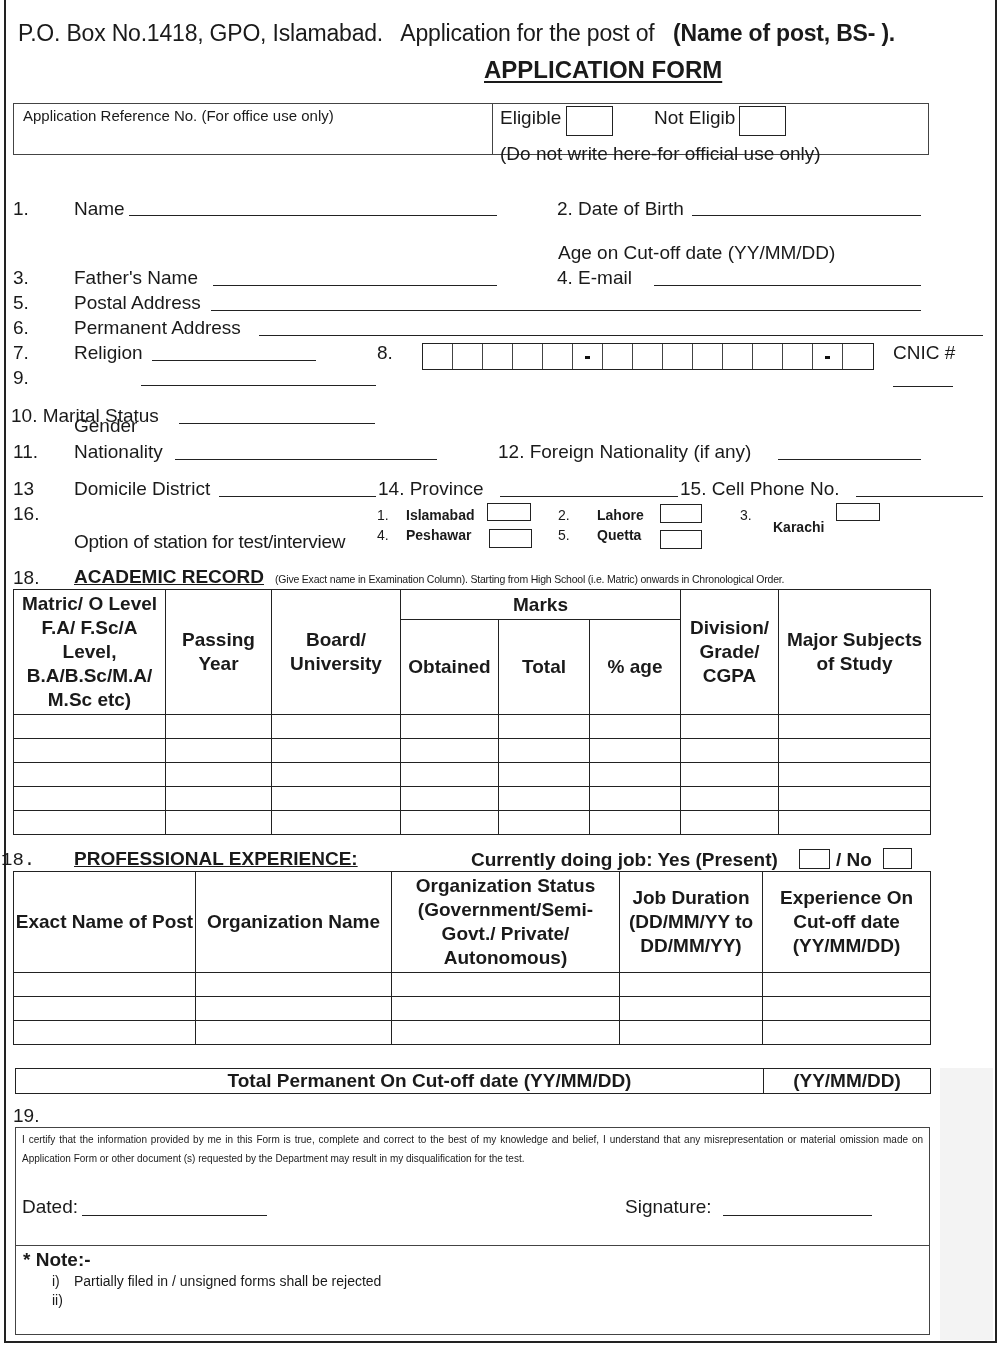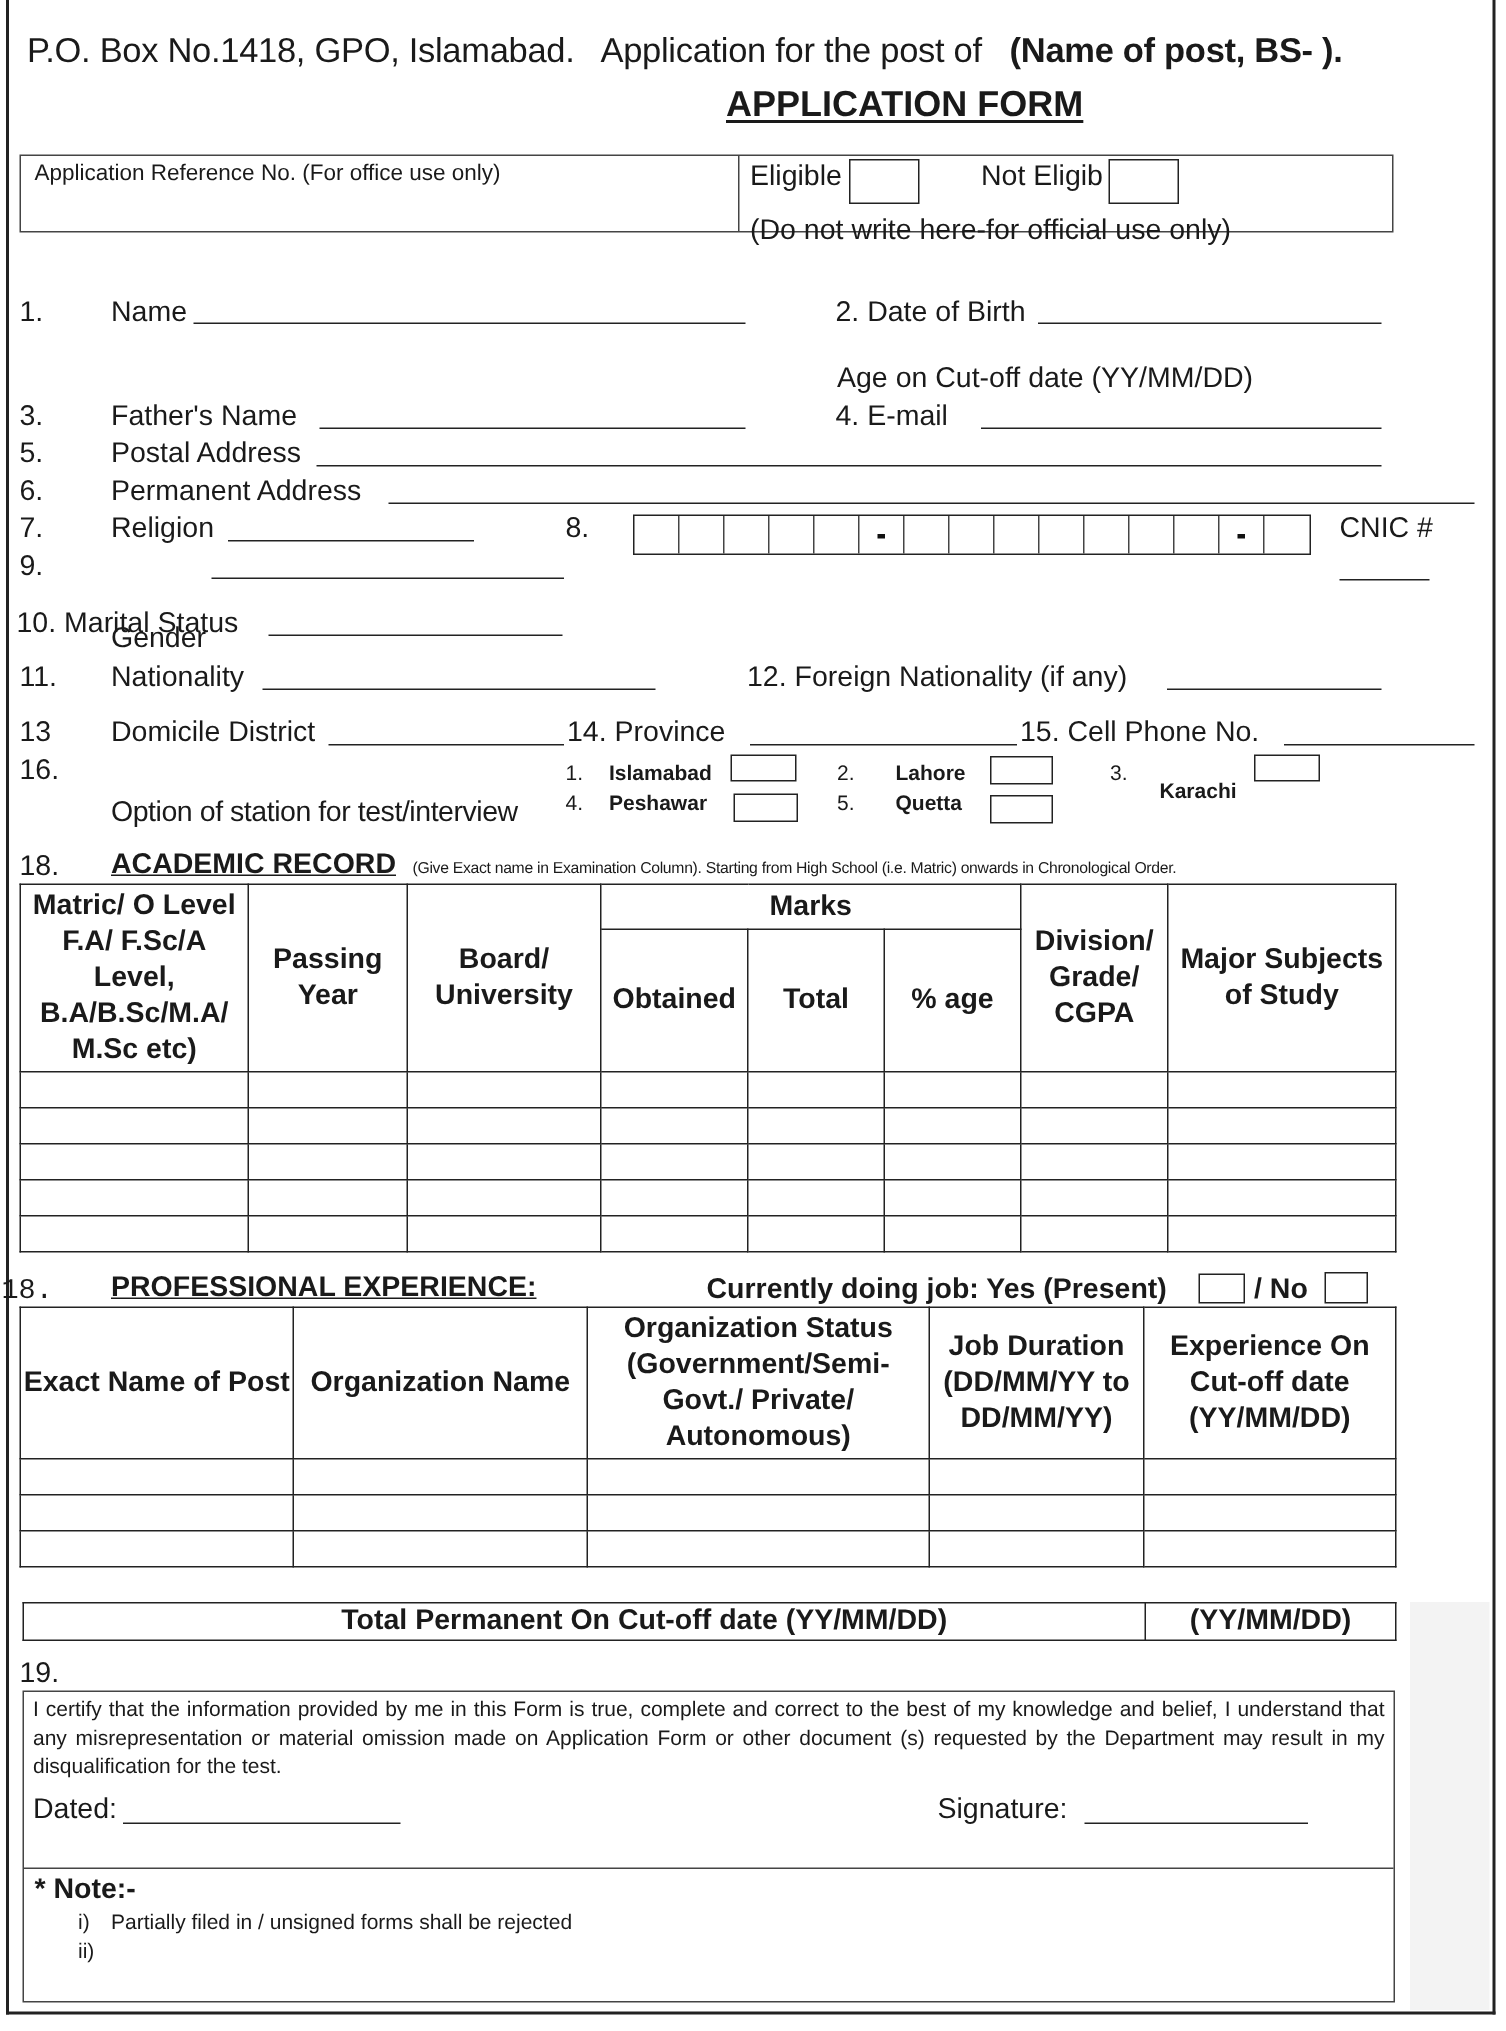--- a/index.html
+++ b/index.html
@@ -21,21 +21,21 @@
   .cnic { position:absolute; left:422px; top:343px; height:27px; display:flex; border:1.5px solid #222; box-sizing:border-box; }
   .cnic .cell { width:30px; height:100%; border-right:1px solid #444; box-sizing:border-box; position:relative; }
   .cnic .cell:last-child { border-right:none; }
   .cnic .dash::after { content:""; position:absolute; left:12px; top:12px; width:5px; height:3px; background:#111; }
   table.grid { position:absolute; border-collapse:collapse; table-layout:fixed; }
   table.grid td, table.grid th { border:1px solid #222; padding:0; text-align:center; vertical-align:middle;
                                   font-weight:bold; font-size:19px; line-height:24px; }
   table.grid tr.body td { height:23px; }
   .section-title { font-size:19px; font-weight:bold; text-decoration:underline; }
   .note-box { left:15px; top:1127px; width:915px; height:208px; border:1px solid #444; box-sizing:border-box; }
-  .cert { font-size:14px; line-height:19px; text-align:justify; }
+  .cert { font-size:10px; line-height:19px; text-align:justify; }
 </style>
 </head>
 <body>
 
 <div class="page-border"></div>
 <div class="gray-strip"></div>
 
 <div class="abs header-line">
   <span>P.O. Box No.1418, GPO, Islamabad.</span>&nbsp;&nbsp;
   <span>Application for the post of</span>&nbsp;&nbsp;

